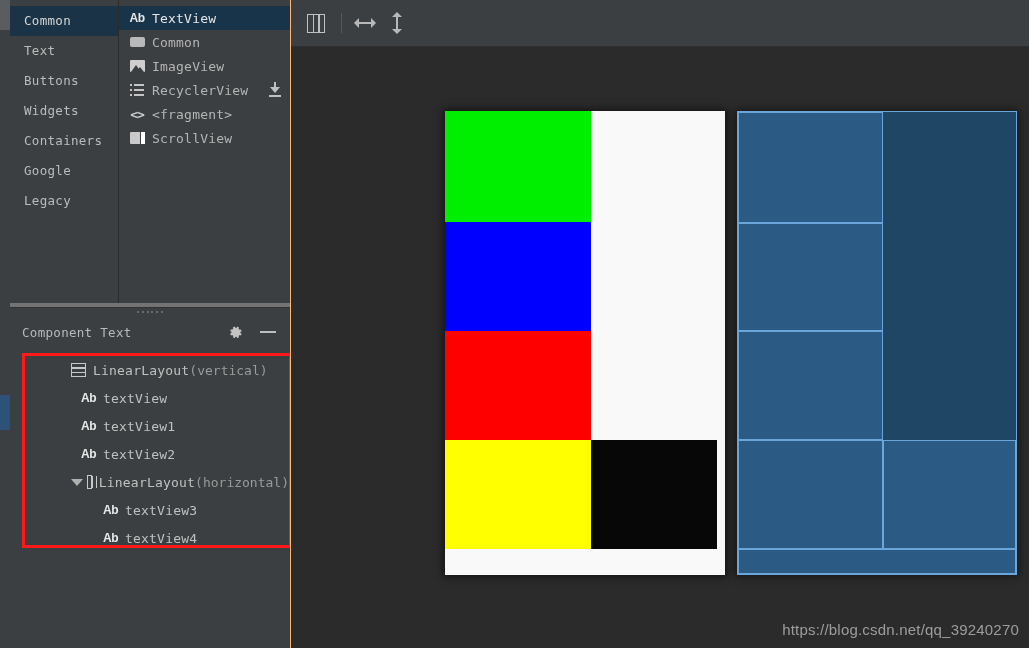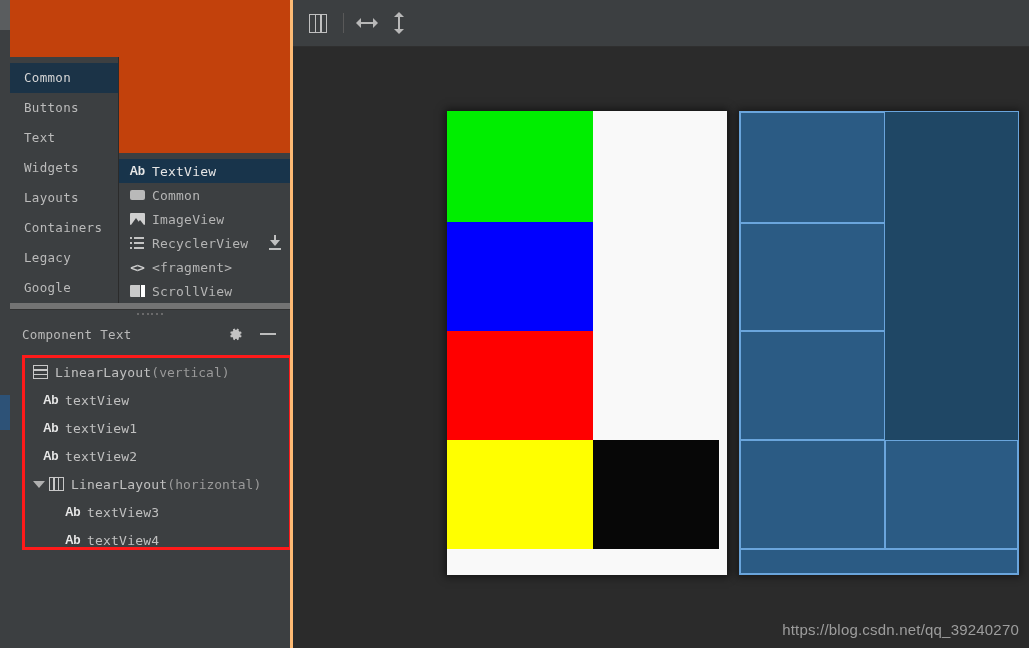--- a/index.html
+++ b/index.html
@@ -13,21 +13,21 @@
   .app{position:absolute;inset:0;display:flex;}
 
   
   .toolstrip{width:10px;height:648px;background:#3c3f41;position:relative;flex:0 0 10px;}
   .toolstrip .topband{position:absolute;left:0;top:0;width:10px;height:30px;background:#5a5d5f;}
   .toolstrip .accent{position:absolute;left:0;top:395px;width:10px;height:35px;background:#2d5277;}
 
   
   .leftdock{width:280px;flex:0 0 280px;display:flex;flex-direction:column;background:#3c3f41;position:relative;}
 
-  .palette{height:303px;display:flex;background:#c2410c;border-bottom:6px solid #737373;align-items:flex-end;}
+  .palette{height:303px;display:flex;background:#ef4444;border-bottom:4px solid #737373;}
   .cat-list{width:108px;flex:0 0 108px;background:#3c3f41;padding-top:6px;border-right:1px solid #2b2b2b;}
   .cat-item{height:30px;line-height:30px;padding-left:14px;color:#bbbbbb;font-size:12.5px;letter-spacing:.3px;}
   .cat-item.sel{background:#1b3347;color:#d6d6d6;}
 
   .widget-list{flex:1;background:#3c3f41;padding-top:6px;position:relative;}
   .widget-row{height:24px;display:flex;align-items:center;padding-left:10px;color:#b5b5b5;font-size:13px;position:relative;}
   .widget-row.sel{background:#18344b;color:#e6e6e6;}
   .widget-row .wlabel{margin-left:7px;letter-spacing:.2px;}
   .wicon{width:16px;height:16px;flex:0 0 16px;display:flex;align-items:center;justify-content:center;position:relative;}
   .wicon .ab{font-size:12px;font-weight:bold;color:#e8e8e8;font-family:"Liberation Sans",sans-serif;letter-spacing:-.5px;}
@@ -55,37 +55,37 @@
   .splitter{height:10px;background:#3c3f41;display:flex;align-items:center;justify-content:center;border-top:1px solid #323232;}
   .grip{width:26px;height:4px;display:flex;justify-content:space-between;}
   .grip span{width:2px;height:2px;background:#7a7a7a;display:block;border-radius:50%;}
 
   .ct-header{height:28px;display:flex;align-items:center;background:#3c3f41;padding-left:12px;position:relative;}
   .ct-title{color:#b9b9b9;font-size:12.5px;letter-spacing:.3px;}
   .ct-gear{position:absolute;right:46px;top:6px;width:17px;height:17px;}
   .ct-min{position:absolute;right:14px;top:13px;width:16px;height:2px;background:#bdbdbd;}
 
   .ct-body{flex:1;background:#3c3f41;position:relative;}
-  .tree-box{position:absolute;left:12px;top:7px;width:270px;height:195px;border:3px solid #ff1a1a;box-sizing:border-box;background:#3c3f41;}
+  .tree-box{position:absolute;left:12px;top:7px;width:270px;height:195px;border:3px solid #ff1a1a;box-sizing:border-box;background:#3c3f41;padding-left:38px;}
   .tree-row{height:28px;display:flex;align-items:center;color:#c0c0c0;font-size:13px;}
   .tree-row .tlabel{margin-left:7px;letter-spacing:.2px;}
   .tree-row .dim{color:#9a9a9a;}
   .indent1{padding-left:18px;}
   .indent2{padding-left:40px;}
   .tri{width:0;height:0;border-left:6px solid transparent;border-right:6px solid transparent;border-top:7px solid #b0b0b0;margin-right:4px;margin-left:2px;}
   .ic-llv{width:15px;height:14px;border:1.5px solid #c8c8c8;box-sizing:border-box;position:relative;background:transparent;}
   .ic-llv:before,.ic-llv:after{content:"";position:absolute;left:0;right:0;height:1.5px;background:#c8c8c8;}
   .ic-llv:before{top:3px}.ic-llv:after{top:7.5px}
   .ic-llh{width:15px;height:14px;border:1.5px solid #c8c8c8;box-sizing:border-box;position:relative;}
   .ic-llh:before,.ic-llh:after{content:"";position:absolute;top:0;bottom:0;width:1.5px;background:#c8c8c8;}
   .ic-llh:before{left:3px}.ic-llh:after{left:7.5px}
   .tv-ab{font-family:"Liberation Sans",sans-serif;font-weight:bold;font-size:12px;color:#e8e8e8;letter-spacing:-.5px;}
 
   
-  .editor{flex:1;display:flex;flex-direction:column;background:#3c3f41;border-left:3px solid #fdba74;position:relative;}
+  .editor{flex:1;display:flex;flex-direction:column;background:#3c3f41;border-left:1px solid #fdba74;position:relative;}
   .toolbar{height:46px;background:#3c3f41;display:flex;align-items:center;padding-left:12px;border-bottom:1px solid #2f2f2f;}
   .tb-btn{width:26px;height:26px;display:flex;align-items:center;justify-content:center;margin-right:6px;}
   .tb-cols{width:18px;height:19px;border:1.5px solid #c0c0c0;box-sizing:border-box;position:relative;}
   .tb-cols:before,.tb-cols:after{content:"";position:absolute;top:0;bottom:0;width:1.5px;background:#c0c0c0;}
   .tb-cols:before{left:4.5px}.tb-cols:after{left:10px}
   .tb-sep{width:1px;height:20px;background:#595959;margin:0 10px 0 6px;}
   .tb-harrow{width:22px;height:12px;position:relative;}
   .tb-harrow .ln{position:absolute;left:3px;right:3px;top:5px;height:2px;background:#b8b8b8;}
   .tb-harrow .l{position:absolute;left:0;top:1px;width:0;height:0;border-top:5px solid transparent;border-bottom:5px solid transparent;border-right:5px solid #b8b8b8;}
   .tb-harrow .r{position:absolute;right:0;top:1px;width:0;height:0;border-top:5px solid transparent;border-bottom:5px solid transparent;border-left:5px solid #b8b8b8;}
@@ -116,27 +116,26 @@
   <div class="toolstrip">
     <div class="topband"></div>
     <div class="accent"></div>
   </div>
 
   <div class="leftdock">
 
     <div class="palette">
       <div class="cat-list">
         <div class="cat-item sel"><span>Common</span></div>
+        <div class="cat-item"><span>Text</span></div>
         <div class="cat-item"><span>Buttons</span></div>
-        <div class="cat-item"><span>Text</span></div>
         <div class="cat-item"><span>Widgets</span></div>
-        <div class="cat-item"><span>Layouts</span></div>
         <div class="cat-item"><span>Containers</span></div>
+        <div class="cat-item"><span>Google</span></div>
         <div class="cat-item"><span>Legacy</span></div>
-        <div class="cat-item"><span>Google</span></div>
       </div>
 
       <div class="widget-list">
 
         <div class="widget-row sel">
           <span class="wicon">
               <span class="ab">Ab</span>
             </span>
           <span class="wlabel">TextView</span>
         </div>

